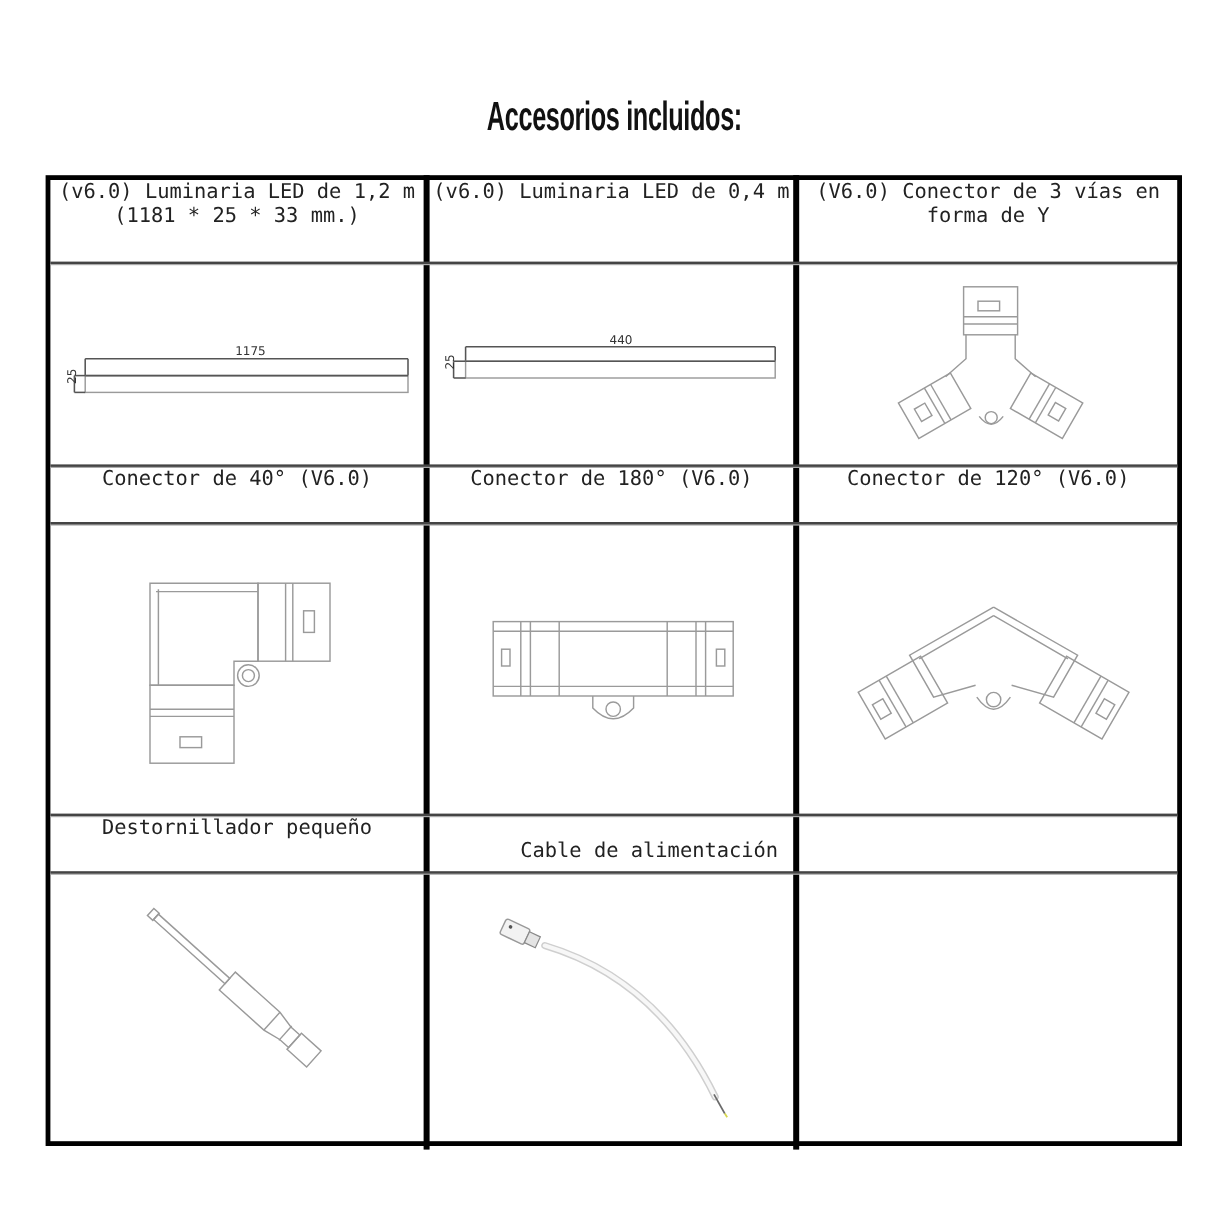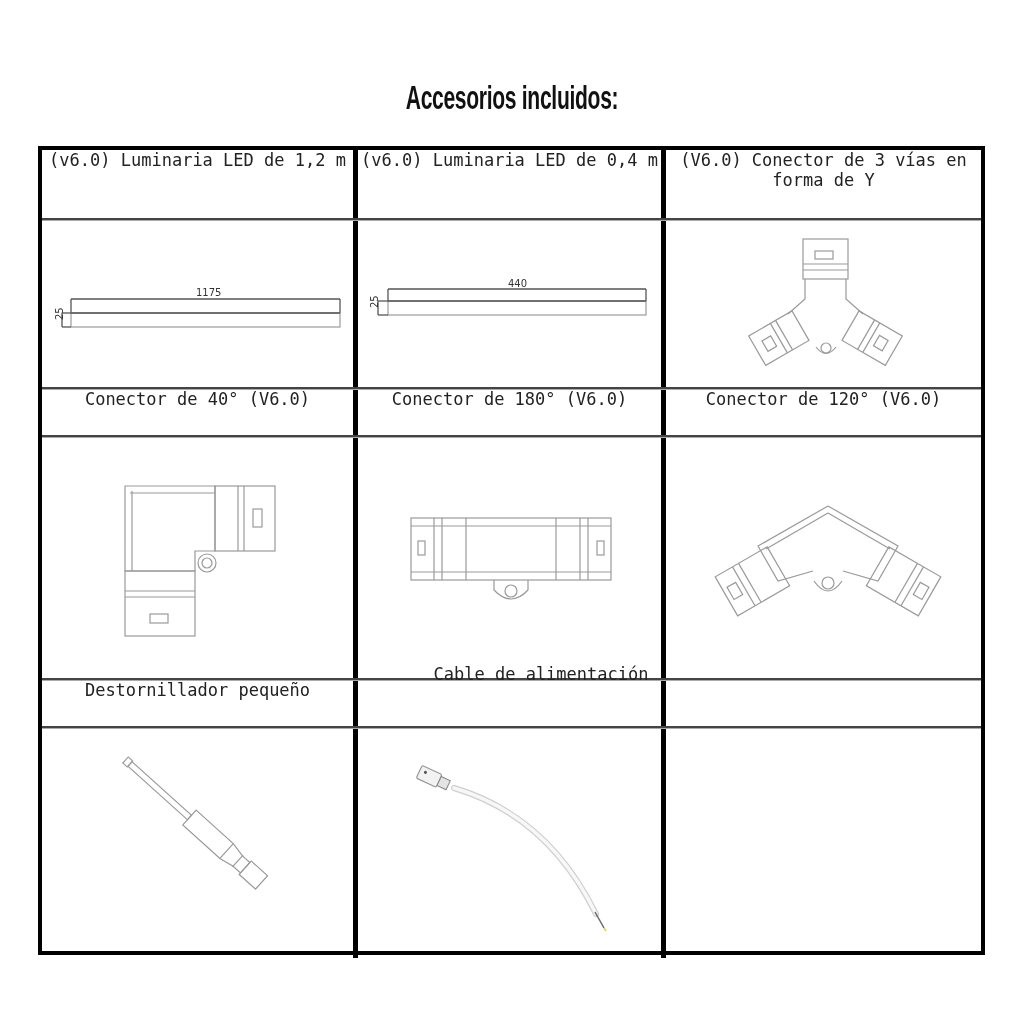--- a/index.html
+++ b/index.html
@@ -35,20 +35,21 @@
   <div class="vline" style="left:623px"></div>
   <div class="hline" style="top:72px"></div>
   <div class="hline" style="top:241px"></div>
   <div class="hline" style="top:289px"></div>
   <div class="hline" style="top:532px"></div>
   <div class="hline" style="top:580px"></div>
 
   <div class="cell-label" style="left:4px;top:4px;width:311px;height:68px">
     <div>
         <span>(v6.0) Luminaria LED de 1,2 m</span>
+        <span>(1181 * 25 * 33 mm.)</span>
       </div>
   </div>
   <div class="cell-label" style="left:320px;top:4px;width:303px;height:68px">
     <div>
         <span>(v6.0) Luminaria LED de 0,4 m</span>
       </div>
   </div>
   <div class="cell-label" style="left:628px;top:4px;width:315px;height:68px">
     <div>
         <span>(V6.0) Conector de 3 vías en</span>
@@ -168,21 +169,21 @@
         <rect class="ln" x="200" y="70" width="10" height="14"></rect>
       </g>
       <path class="ln" d="M96 80 Q110 100 124 80"></path>
       <circle class="ln" cx="110" cy="82" r="6"></circle>
     </svg>
   </div>
 
   <div class="cell-label" style="left:4px;top:534px;width:311px;height:46px">
     <span>Destornillador pequeño</span>
   </div>
-  <div class="cell-label" style="left:320px;top:518px;width:366px;height:46px">
+  <div class="cell-label" style="left:320px;top:553px;width:366px;height:46px">
     <span>Cable de alimentación</span>
   </div>
   <div class="cell-label" style="left:628px;top:534px;width:315px;height:46px">
     <span></span>
   </div>
 
   <div class="pic" style="left:72px;top:608px">
     <svg width="200" height="180">
       <g transform="rotate(42 20 10)">
         <rect class="ln" x="14" y="6" width="6" height="8"></rect>

